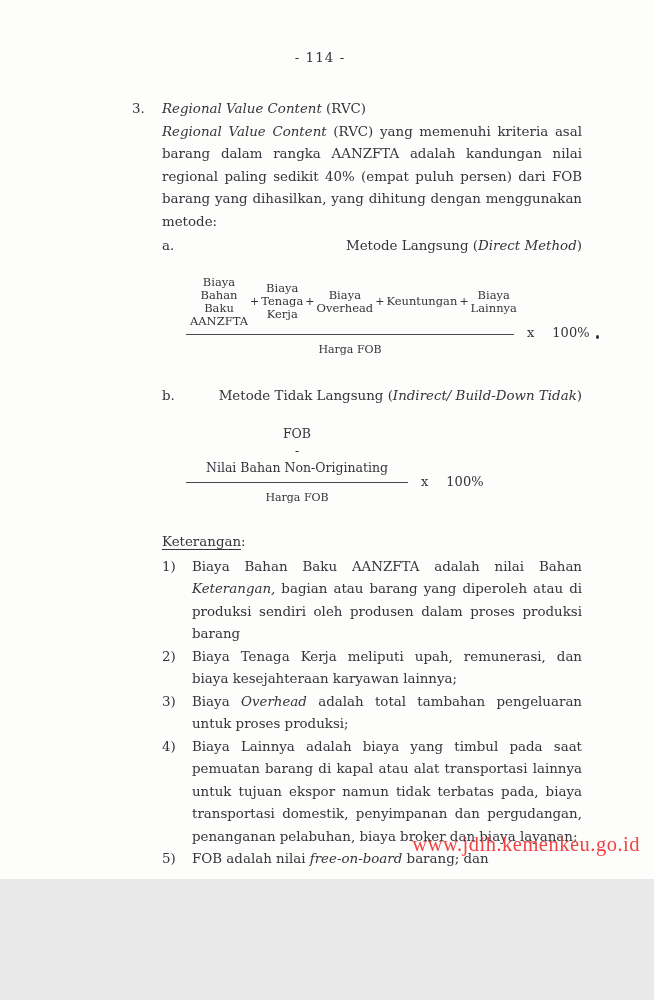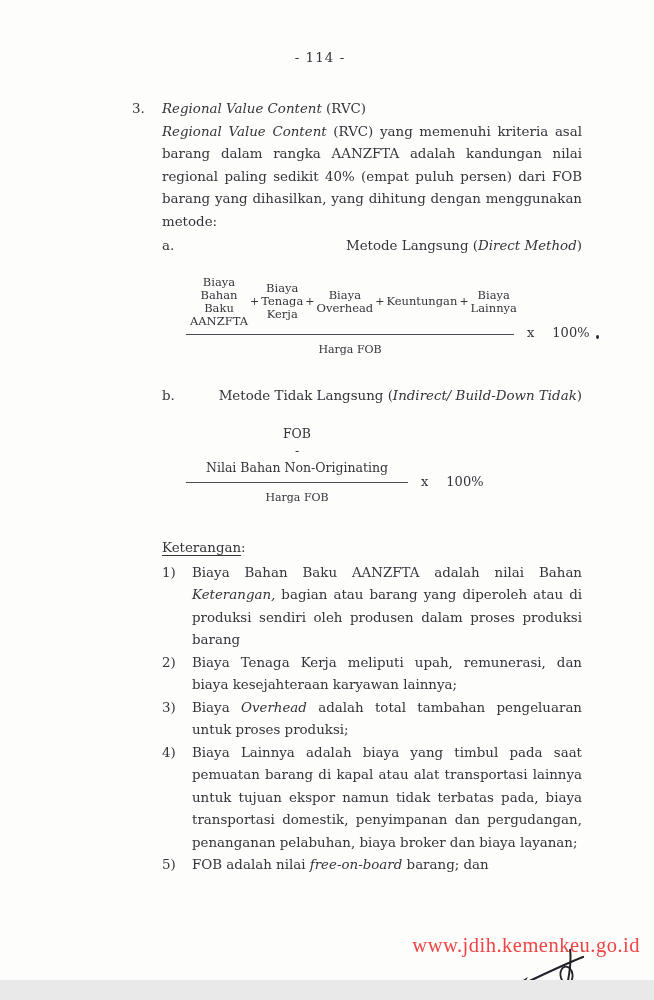--- a/index.html
+++ b/index.html
@@ -1,18 +1,18 @@
 <!DOCTYPE html>
 <html><head>
 <meta charset="utf-8">
 <style>
   html,body{margin:0;padding:0;}
   body{width:654px;height:1000px;background:#e9e9e9;}
   .page{
-    position:relative;width:654px;height:980px;background:#fdfdfc;
+    position:relative;width:654px;height:879px;background:#fdfdfc;
     font-family:"DejaVu Serif", serif;color:#34343b;font-size:13.4px;
     line-height:22.5px;overflow:hidden;box-sizing:border-box;
   }
   .pagenum{position:absolute;top:46px;left:0;width:640px;text-align:center;
     letter-spacing:1px;font-size:13.5px;}
   .content{position:absolute;left:132px;top:98px;width:450px;}
   .sec-row{display:flex;}
   .sec-num{width:30px;flex:none;}
   .sec-body{flex:1;min-width:0;}
   .sec-title{white-space:nowrap;}
@@ -37,21 +37,21 @@
   .plus{font-size:11px;padding:0 2px;}
   .fden{text-align:center;font-size:11px;line-height:19px;padding-top:5px;}
   .xgroup{position:absolute;left:calc(100% + 13px);bottom:14px;
     display:flex;align-items:baseline;gap:18px;font-size:13px;white-space:nowrap;}
   .inkdot{width:3px;height:4px;border-radius:50%;background:#2c2c33;
     align-self:center;margin-left:-12px;margin-top:8px;}
 
   .atau{margin-left:61px;margin-top:26px;}
   .ul{text-decoration:underline;text-underline-offset:3px;}
 
-  .ket-head{margin-left:30px;margin-top:30px;}
+  .ket-head{margin-left:30px;margin-top:24px;}
   .ket-list{margin-top:2px;}
   .ket-item{display:flex;margin-left:30px;}
   .ket-num{width:30px;flex:none;}
   .ket-text{flex:1;min-width:0;}
 
   .watermark{position:absolute;right:14px;bottom:24px;font-size:20.5px;
     letter-spacing:0.5px;}
   .signature{position:absolute;left:495px;top:938px;}
 </style>
 </head>

